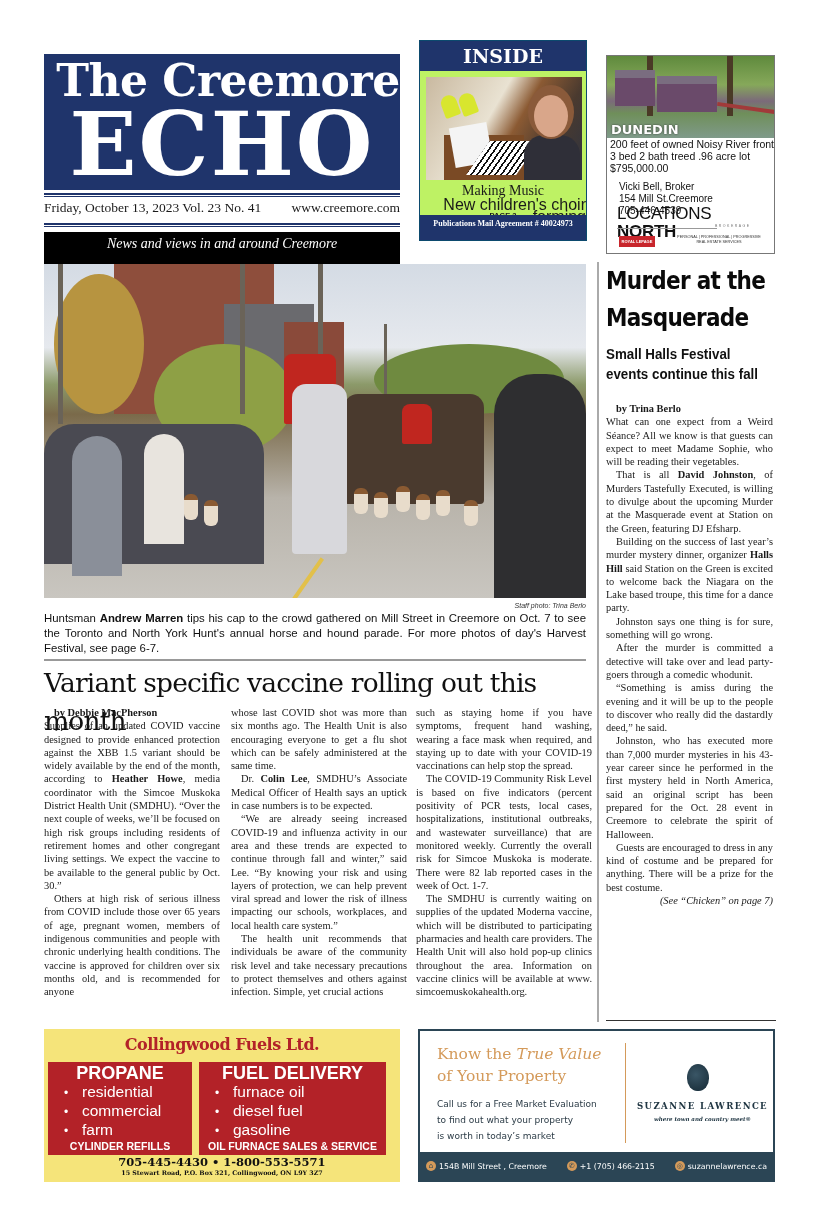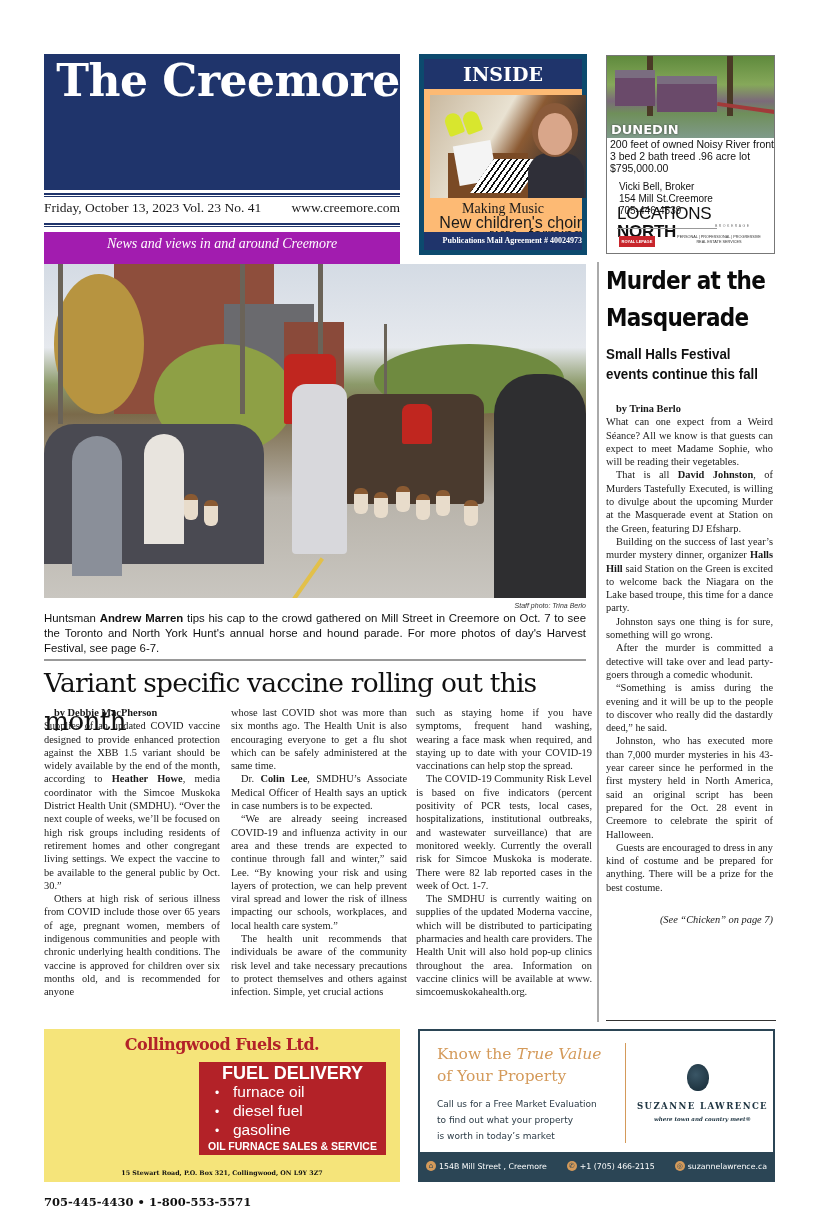--- a/index.html
+++ b/index.html
@@ -6,36 +6,36 @@
   html, body { width: 819px; height: 1224px; background: #ffffff; overflow: hidden; }
   body { position: relative; font-family: "Liberation Serif", serif; color: #1a1a1a; }
 
   
   #masthead { position: absolute; left: 44px; top: 54px; width: 356px; height: 203px; }
   #mast-blue { position: absolute; left: 0; top: 0; width: 356px; height: 136px; background: #1f346b; color: #fff; text-align: center; }
   #mast-the { position: absolute; left: 12px; right: 0; top: 2px; font-size: 44px; line-height: 50px; font-family: "DejaVu Serif", serif; font-weight: bold; letter-spacing: -0.5px; }
   #mast-echo { position: absolute; left: 0; right: 0; top: 44px; font-size: 88px; line-height: 92px; font-family: "DejaVu Serif", serif; font-weight: bold; letter-spacing: 2px; }
   .mast-rule { position: absolute; left: 0; width: 356px; height: 2px; background: #1f346b; }
   #mast-dateline { position: absolute; left: 0; top: 146px; width: 356px; display: flex; justify-content: space-between; font-size: 13.5px; line-height: 16px; }
-  #mast-tagline { position: absolute; left: 0; top: 178px; width: 356px; height: 34px; background: #a21caf; color: #fff; text-align: center; font-style: italic; font-size: 14px; line-height: 24px; }
-
-  
-  #inside { position: absolute; left: 419px; top: 54px; width: 168px; height: 201px; border: 5px solid #0c4a6e; background: #fdba74; }
+  #mast-tagline { position: absolute; left: 0; top: 178px; width: 356px; height: 34px; background: #000000; color: #fff; text-align: center; font-style: italic; font-size: 14px; line-height: 24px; }
+
+  
+  #inside { position: absolute; left: 419px; top: 40px; width: 168px; height: 201px; border: 1px solid #0c4a6e; background: #bef264; }
   #inside-header { height: 30px; background: #1f346b; color: #fff; text-align: center; font-family: "DejaVu Serif", serif; font-weight: bold; font-size: 19px; line-height: 30px; }
   #inside-photo { position: absolute; left: 6px; top: 36px; width: 156px; height: 103px; background: linear-gradient(120deg,#c9b9a0 0%,#e9e2d2 40%,#8b5a33 55%,#4a3a2f 75%,#2d3340 100%); overflow: hidden; }
   .lamp { position: absolute; width: 16px; height: 22px; background: #d8e62e; border-radius: 8px 8px 2px 2px; transform: rotate(-20deg); }
   .piano { position: absolute; left: 18px; top: 58px; width: 80px; height: 45px; background: #7a4a25; }
   .keys { position: absolute; left: 52px; top: 64px; width: 50px; height: 34px; background: repeating-linear-gradient(90deg,#fff 0 4px,#111 4px 6px); transform: skewX(-35deg); }
   .sheet { position: absolute; left: 26px; top: 48px; width: 38px; height: 40px; background: #f4f4f4; transform: rotate(-10deg); }
   .person-head { position: absolute; left: 108px; top: 18px; width: 34px; height: 42px; border-radius: 50%; background: #d9a68a; box-shadow: 0 -4px 0 6px #8a5a3a; }
   .person-body { position: absolute; left: 98px; top: 58px; width: 56px; height: 50px; border-radius: 20px 20px 0 0; background: #2f2f38; }
   #inside-title { position: absolute; left: 0; right: 0; top: 142px; text-align: center; font-size: 14px; line-height: 16px; }
   #inside-sub { position: absolute; left: 0; right: 0; top: 158px; text-align: right; font-family: "Liberation Sans", sans-serif; font-size: 16px; line-height: 12px; }
   #inside-page { position: absolute; left: 0; right: 0; top: 170px; text-align: center; font-family: "Liberation Sans", sans-serif; font-weight: bold; font-size: 7.5px; line-height: 10px; }
-  #inside-footer { position: absolute; left: 0; right: 0; bottom: 0; height: 18px; background: #1f346b; color: #fff; text-align: right; font-weight: bold; font-size: 8px; line-height: 18px; }
+  #inside-footer { position: absolute; left: 0; right: 0; bottom: 0; height: 25px; background: #1f346b; color: #fff; text-align: center; font-weight: bold; font-size: 8px; line-height: 18px; }
 
   
   #re-ad { position: absolute; left: 606px; top: 55px; width: 169px; height: 199px; border: 1px solid #777; background: #fff; overflow: hidden; }
   #re-photo { position: absolute; left: 0; top: 0; width: 169px; height: 82px; background: linear-gradient(180deg,#5f8a3d 0%,#86a85a 35%,#7b6a7a 55%,#6f8f5a 70%,#7f9a8a 100%); }
   .house { position: absolute; top: 22px; height: 28px; background: #6a4a6a; }
   .roof { position: absolute; top: 14px; height: 10px; background: #7a6d80; }
   .bridge { position: absolute; left: 110px; top: 50px; width: 59px; height: 4px; background: #a13a3a; transform: rotate(8deg); }
   .trunk { position: absolute; top: 0; width: 6px; height: 60px; background: #4a3a26; }
   #re-name { position: absolute; left: 4px; top: 66px; color: #fff; font-family: "DejaVu Sans", sans-serif; font-weight: bold; font-size: 13px; line-height: 16px; text-shadow: 0 0 2px #333; }
   #re-desc { position: absolute; left: 3px; top: 82px; font-family: "Liberation Sans", sans-serif; font-size: 10.5px; line-height: 12px; color: #111; }
@@ -70,34 +70,34 @@
   .byline { font-weight: bold; text-indent: 0; }
   #col1 { left: 44px; }
   #col2 { left: 231px; }
   #col3 { left: 416px; }
 
   
   #murder-divider { position: absolute; left: 597px; top: 262px; width: 2px; height: 760px; background: #aaa; }
   #murder-headline { position: absolute; left: 606px; top: 262px; width: 175px; font-family: "DejaVu Sans", sans-serif; font-weight: bold; font-size: 24.5px; line-height: 37px; letter-spacing: -0.8px; transform: scaleX(0.88); transform-origin: left top; color: #0a0a0a; white-space: nowrap; }
   #murder-deck { position: absolute; left: 606px; top: 344px; width: 175px; font-family: "Liberation Sans", sans-serif; font-weight: bold; font-size: 14.5px; line-height: 20px; transform: scaleX(0.92); transform-origin: left top; color: #111; white-space: nowrap; }
   #col4 { left: 606px; top: 402px; width: 167px; }
-  #col4-end { text-align: right; font-style: italic; text-indent: 0; margin-top: 19px; }
+  #col4-end { text-align: right; font-style: italic; text-indent: 0; }
   #murder-bottom-rule { position: absolute; left: 606px; top: 1020px; width: 170px; height: 1px; background: #333; }
 
   
   #fuel-ad { position: absolute; left: 44px; top: 1029px; width: 356px; height: 153px; background: #f5e47a; }
   #fuel-title { position: absolute; left: 0; right: 0; top: 0; text-align: center; font-family: "DejaVu Serif", serif; font-weight: bold; font-size: 16px; line-height: 32px; color: #b32228; letter-spacing: -0.5px; }
   .fuel-box { position: absolute; top: 33px; height: 93px; background: #b32228; color: #fff; font-family: "Liberation Sans", sans-serif; }
   #fuel-box-1 { left: 4px; width: 144px; }
   #fuel-box-2 { left: 155px; width: 187px; }
   .fuel-head { text-align: center; font-weight: bold; font-size: 18px; line-height: 20px; margin-top: 1px; }
   .fuel-list { list-style: none; padding-left: 16px; font-size: 15.5px; line-height: 18px; }
   .fuel-list li::before { content: "•"; display: inline-block; width: 18px; font-size: 12px; }
   .fuel-foot { position: absolute; left: 0; right: 0; bottom: 3px; text-align: center; font-weight: bold; font-size: 10.5px; line-height: 12px; }
-  #fuel-phone { position: absolute; left: 0; right: 0; top: 126px; font-family: "DejaVu Serif", serif; font-weight: bold; font-size: 11.5px; line-height: 14px; color: #111; margin-top: 40px; }
+  #fuel-phone { position: absolute; left: 0; right: 0; top: 126px; text-align: center; font-family: "DejaVu Serif", serif; font-weight: bold; font-size: 11.5px; line-height: 14px; color: #111; }
   #fuel-address { position: absolute; left: 0; right: 0; top: 139px; text-align: center; font-family: "DejaVu Serif", serif; font-weight: bold; font-size: 6.3px; line-height: 9px; color: #111; }
 
   
   #sl-ad { position: absolute; left: 418px; top: 1029px; width: 357px; height: 153px; border: 2px solid #2b4555; background: #fff; }
   #sl-headline { position: absolute; left: 17px; top: 12px; font-family: "DejaVu Serif", serif; font-size: 15.5px; line-height: 22px; color: #d49a5a; }
   #sl-headline i { font-style: italic; }
   #sl-body { position: absolute; left: 17px; top: 65px; font-family: "DejaVu Sans", sans-serif; font-size: 9px; line-height: 16px; color: #2b3b46; }
   #sl-vrule { position: absolute; left: 205px; top: 12px; width: 1px; height: 100px; background: #d49a5a; }
   #sl-logo-mark { position: absolute; left: 267px; top: 33px; width: 22px; height: 27px; border-radius: 50% 50% 46% 46%; background: radial-gradient(circle at 40% 40%, #3a5666 0%, #203643 70%); }
   #sl-name { position: absolute; left: 210px; width: 145px; top: 70px; text-align: center; font-family: "DejaVu Serif", serif; font-weight: bold; font-size: 8.6px; letter-spacing: 1.4px; color: #203643; }
@@ -105,20 +105,21 @@
   #sl-footer { position: absolute; left: 0; right: 0; bottom: 0; height: 28px; background: #2b4555; color: #fff; display: flex; align-items: center; justify-content: space-between; padding: 0 6px 0 6px; font-family: "DejaVu Sans", sans-serif; font-size: 7.8px; }
   .sl-item { display: flex; align-items: center; gap: 3px; }
   .sl-ico { display: inline-flex; align-items: center; justify-content: center; width: 10px; height: 10px; border-radius: 50%; background: #d49a5a; color: #2b4555; font-size: 7px; line-height: 10px; }
 </style>
 </head>
 <body>
 
 <div id="masthead">
   <div id="mast-blue">
     <div id="mast-the">The Creemore</div>
+    <div id="mast-echo">ECHO</div>
   </div>
   <div class="mast-rule" style="top:139px"></div>
   <div class="mast-rule" style="top:142px;height:1px"></div>
   <div id="mast-dateline">
     <span>Friday, October 13, 2023 Vol. 23 No. 41</span>
     <span>www.creemore.com</span>
   </div>
   <div class="mast-rule" style="top:169px"></div>
   <div class="mast-rule" style="top:172px;height:1px"></div>
   <div id="mast-tagline">News and views in and around Creemore</div>
@@ -241,20 +242,29 @@
   <p>After the murder is committed a detective will take over and lead party-goers through a comedic whodunit.</p>
   <p>“Something is amiss during the evening and it will be up to the people to discover who really did the dastardly deed,” he said.</p>
   <p>Johnston, who has executed more than 7,000 murder mysteries in his 43-year career since he performed in the first mystery held in North America, said an original script has been prepared for the Oct. 28 event in Creemore to celebrate the spirit of Halloween.</p>
   <p>Guests are encouraged to dress in any kind of costume and be prepared for anything. There will be a prize for the best costume.</p>
   <p id="col4-end">(See “Chicken” on page 7)</p>
 </div>
 <div id="murder-bottom-rule"></div>
 
 <div id="fuel-ad">
   <div id="fuel-title">Collingwood Fuels Ltd.</div>
+  <div id="fuel-box-1" class="fuel-box">
+    <div class="fuel-head">PROPANE</div>
+    <ul class="fuel-list">
+      <li>residential</li>
+      <li>commercial</li>
+      <li>farm</li>
+    </ul>
+    <div class="fuel-foot">CYLINDER REFILLS</div>
+  </div>
   <div id="fuel-box-2" class="fuel-box">
     <div class="fuel-head">FUEL DELIVERY</div>
     <ul class="fuel-list">
       <li>furnace oil</li>
       <li>diesel fuel</li>
       <li>gasoline</li>
     </ul>
     <div class="fuel-foot">OIL FURNACE SALES &amp; SERVICE</div>
   </div>
   <div id="fuel-phone">705-445-4430 • 1-800-553-5571</div>

